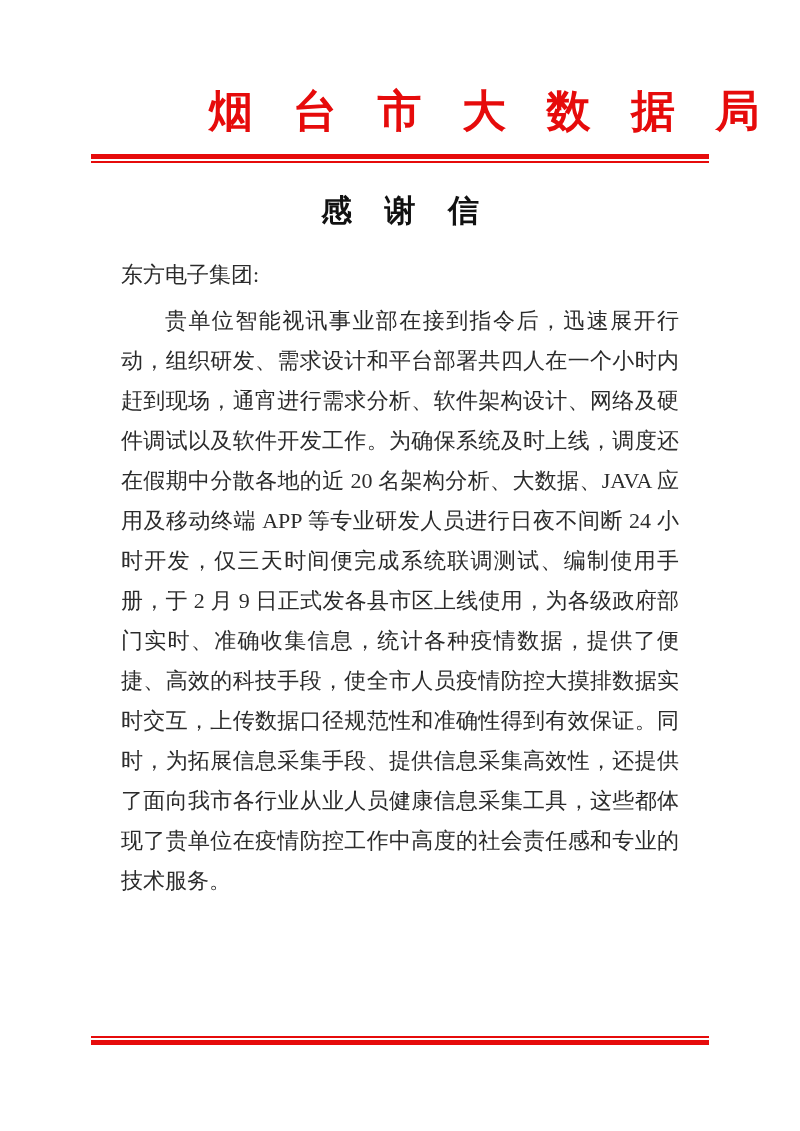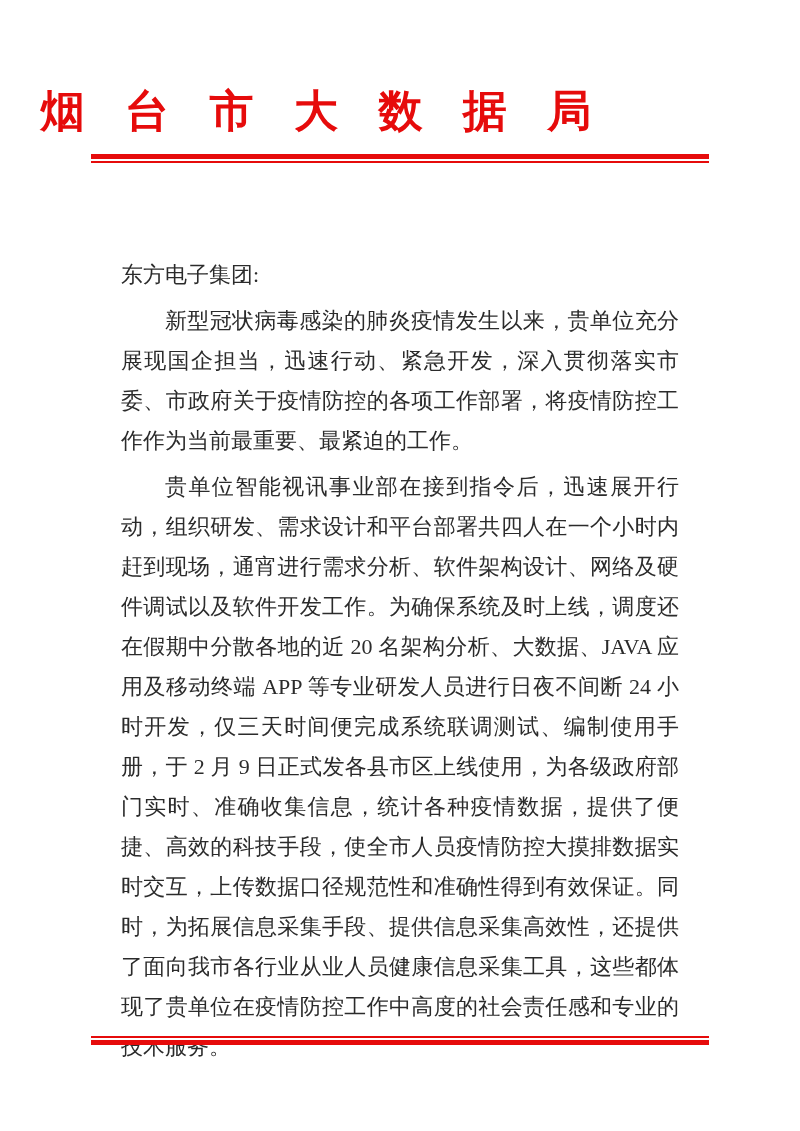--- a/index.html
+++ b/index.html
@@ -14,21 +14,21 @@
     background: #ffffff;
     overflow: hidden;
     font-family: "Liberation Serif", "DejaVu Serif", serif;
   }
   
   .org-name {
     position: absolute;
     top: 86px;
     left: 0;
     width: 100%;
-    text-align: left;
+    text-align: right;
     color: #e60b0b;
     font-size: 44px;
     font-weight: bold;
     letter-spacing: 0.92em;
     padding-left: 0.92em; 
     box-sizing: border-box;
     white-space: nowrap;
     line-height: 1.2;
   }
   
@@ -92,22 +92,22 @@
 </style>
 </head>
 <body>
 
 <div class="page">
 
   <div class="org-name">烟台市大数据局</div>
 
   <div class="rule rule-top"></div>
 
+  <div class="letter-title">感谢信</div>
 
   <div class="letter-body">
     <p class="salutation">东方电子集团:</p>
-    <p class="para">新型冠状病毒感染的肺炎疫情发生以来，贵单位充分展现国企担当，迅速行动、紧急开发，深入贯彻落实市委、市政府关于疫情防控的各项工作部署，将疫情防控工作作为当前最重要、最紧迫的工作。</p>
     <p class="para">贵单位智能视讯事业部在接到指令后，迅速展开行动，组织研发、需求设计和平台部署共四人在一个小时内赶到现场，通宵进行需求分析、软件架构设计、网络及硬件调试以及软件开发工作。为确保系统及时上线，调度还在假期中分散各地的近 20 名架构分析、大数据、JAVA 应用及移动终端 APP 等专业研发人员进行日夜不间断 24 小时开发，仅三天时间便完成系统联调测试、编制使用手册，于 2 月 9 日正式发各县市区上线使用，为各级政府部门实时、准确收集信息，统计各种疫情数据，提供了便捷、高效的科技手段，使全市人员疫情防控大摸排数据实时交互，上传数据口径规范性和准确性得到有效保证。同时，为拓展信息采集手段、提供信息采集高效性，还提供了面向我市各行业从业人员健康信息采集工具，这些都体现了贵单位在疫情防控工作中高度的社会责任感和专业的技术服务。</p>
   </div>
 
   <div class="rule rule-bottom"></div>
 
 </div>
 
 </body></html>

